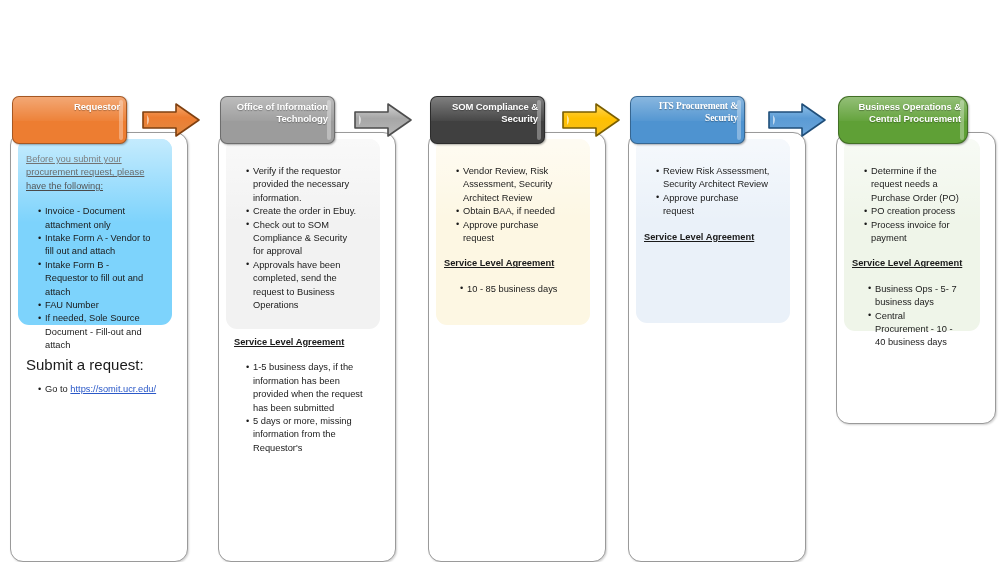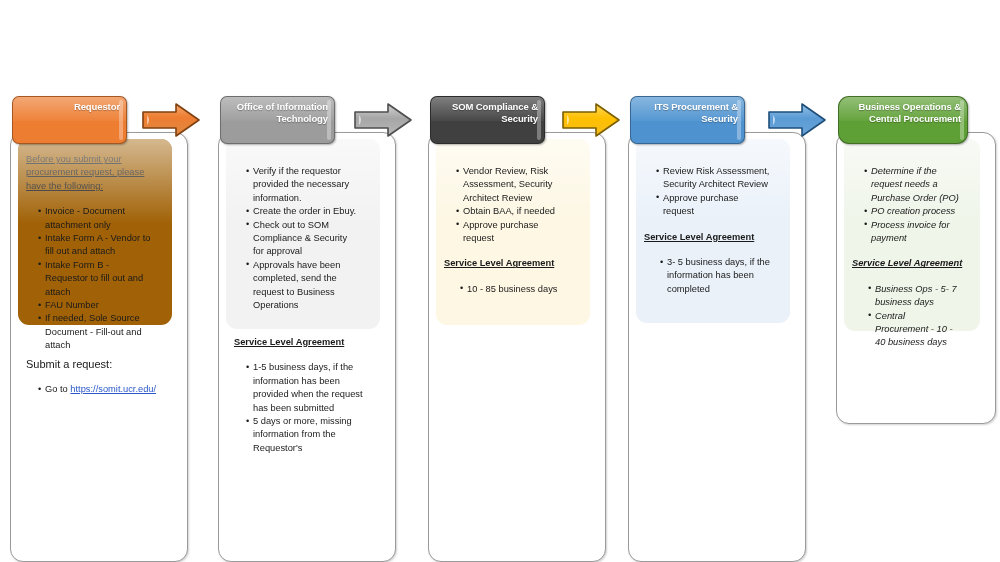--- a/index.html
+++ b/index.html
@@ -116,21 +116,21 @@
   .sla-head {
     font-size: 9.3px;
     line-height: 13.4px;
     color: #1a1a1a;
     font-weight: bold;
     text-decoration: underline;
     margin: 10px 0 1px 0;
     display: block;
   }
   .plain {
-    font-size: 11px;
+    font-size: 15px;
     line-height: 13.4px;
     color: #1a1a1a;
     margin: 9px 0 1px 0;
     display: block;
   }
   ul.bullets {
     list-style: none;
     margin: 12px;
     padding: 0;
   }
@@ -178,21 +178,21 @@
 
   <div class="stage" style="left:10px; width:178px;">
     <div class="stage-card" style="height:430px;"></div>
 
     <div class="stage-header" style="background:#ED7D31;">
       <span class="hdr-gloss"></span>
       <span class="hdr-edge"></span>
       <span class="hdr-title">Requestor</span>
     </div>
 
-    <div class="stage-body" style="background:#a16207; height:186px;">
+    <div class="stage-body" style="background:#7dd3fc; height:186px;">
       <span class="body-gloss"></span>
       <span class="lead">Before you submit your procurement request, please have the following:</span>
       <ul class="bullets">
         <li><span>Invoice - Document attachment only</span></li>
         <li><span>Intake Form A - Vendor to fill out and attach</span></li>
         <li><span>Intake Form B - Requestor to fill out and attach</span></li>
         <li><span>FAU Number</span></li>
         <li><span>If needed, Sole Source Document - Fill-out and attach</span></li>
       </ul>
     </div>
@@ -297,36 +297,33 @@
         </linearGradient>
       </defs>
       <path d="M3 12 L36 12 L36 4 L59 20 L36 36 L36 28 L3 28 Z" fill="url(#g3)" stroke="#7A5E00" stroke-width="1.6" stroke-linejoin="round"></path>
       <path d="M7 15 L7 25 Q11 20 7 15 Z" fill="rgba(255,255,255,0.6)"></path>
     </svg>
   </div>
 
   <div class="stage" style="left:628px; width:178px;">
     <div class="stage-card" style="height:430px;"></div>
 
-    <div class="stage-header" style="background:#4E93D0;">
+    <div class="stage-header" style="background:#4E93D0;font-family:Liberation Serif, serif;">
       <span class="hdr-gloss"></span>
       <span class="hdr-edge"></span>
       <span class="hdr-title">ITS Procurement &amp; Security</span>
     </div>
 
     <div class="stage-body" style="background:#EAF1F9; height:184px;">
       <span class="body-gloss"></span>
       <ul class="bullets">
         <li><span>Review Risk Assessment, Security Architect Review</span></li>
         <li><span>Approve purchase request</span></li>
       </ul>
       <span class="sla-head">Service Level Agreement</span>
-      <ul class="bullets indent">
-        <li><span>3- 5 business days, if the information has been completed</span></li>
-      </ul>
     </div>
   </div>
 
   <div class="arrow" style="left:766px;">
     <svg viewBox="0 0 62 40" xmlns="http://www.w3.org/2000/svg">
       <defs>
         <linearGradient id="g4" x1="0" y1="0" x2="0" y2="1">
           <stop offset="0%" stop-color="#8FC0E8"></stop>
           <stop offset="45%" stop-color="#5B9BD5"></stop>
           <stop offset="100%" stop-color="#6BA5DA"></stop>
@@ -339,21 +336,21 @@
 
   <div class="stage" style="left:836px; width:160px;">
     <div class="stage-card" style="height:292px;"></div>
 
     <div class="stage-header" style="background:#5FA036; width:130px;border-radius:11px;">
       <span class="hdr-gloss"></span>
       <span class="hdr-edge"></span>
       <span class="hdr-title">Business Operations &amp; Central Procurement</span>
     </div>
 
-    <div class="stage-body" style="background:#EFF5E9; width:136px; height:192px;font-style:italic;">
+    <div class="stage-body" style="background:#EFF5E9; width:136px; height:192px;">
       <span class="body-gloss"></span>
       <ul class="bullets">
         <li><span>Determine if the request needs a Purchase Order (PO)</span></li>
         <li><span>PO creation process</span></li>
         <li><span>Process invoice for payment</span></li>
       </ul>
       <span class="sla-head">Service Level Agreement</span>
       <ul class="bullets indent">
         <li><span>Business Ops - 5- 7 business days</span></li>
         <li><span>Central Procurement - 10 - 40 business days</span></li>

